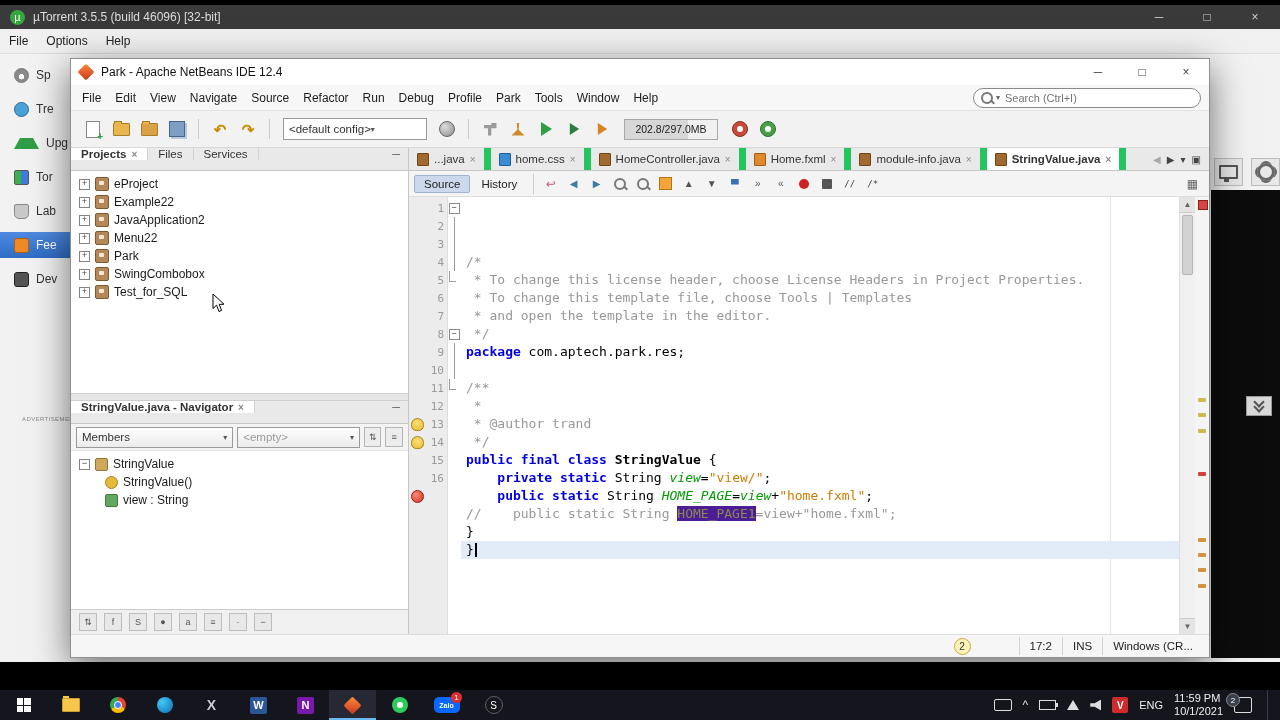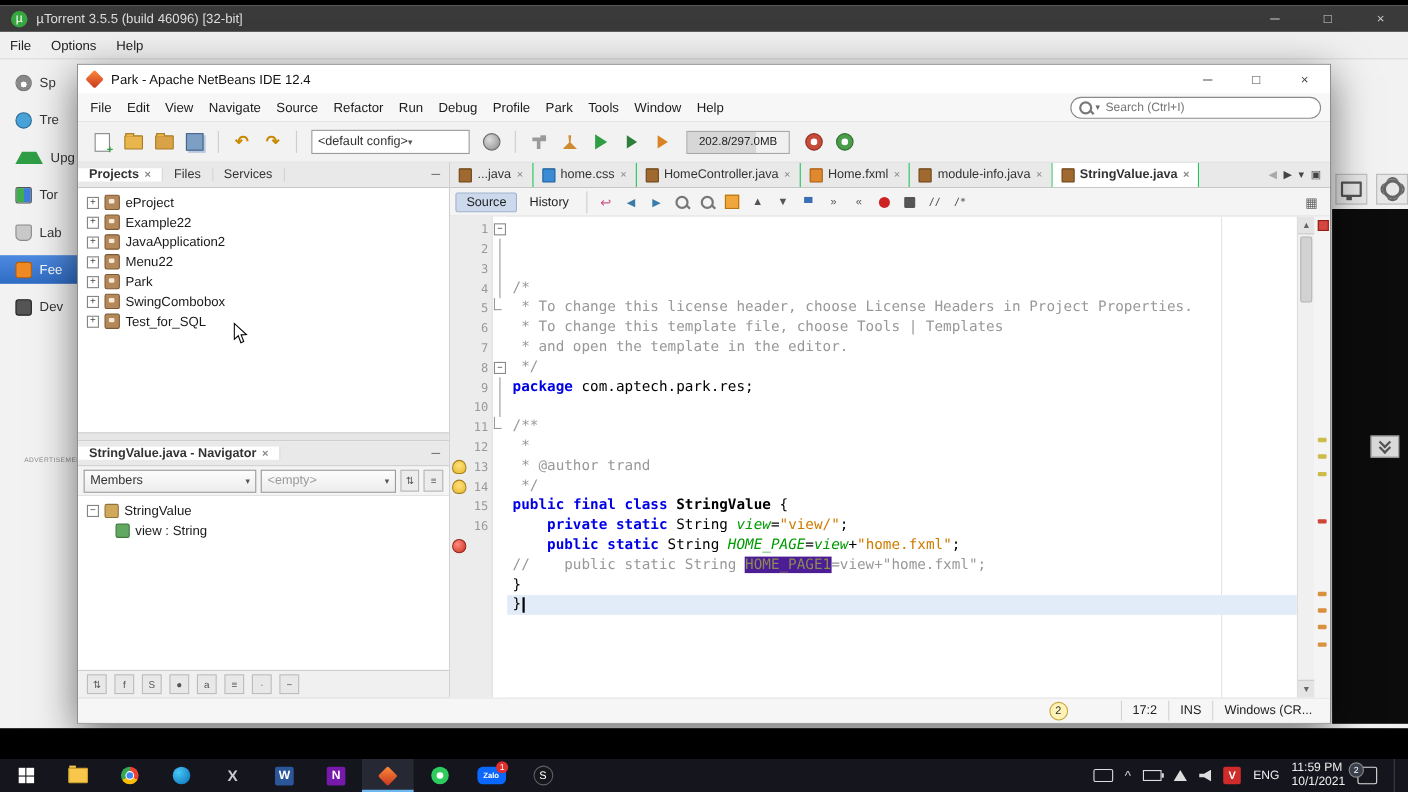--- a/index.html
+++ b/index.html
@@ -72,21 +72,21 @@
   .g-run{width:0;height:0;border-top:7px solid transparent;border-bottom:7px solid transparent;border-left:11px solid #2f9e44;}
   .g-run.dbg{border-left-color:#2d7d3c;transform:scale(.85);}
   .g-run.prof{border-left-color:#d98324;transform:scale(.85);}
   .mem{min-width:92px;height:19px;border:1px solid #a8a8a8;background:linear-gradient(to right,#d7d7d7 68%,#f0f0f0 68%);font-size:10.5px;color:#222;display:flex;align-items:center;justify-content:center;margin:0 6px;}
   .g-gc{width:14px;height:14px;border-radius:50%;background:#c74a3a;border:1px solid #8f2f22;position:relative;}
   .g-gc::after{content:'';position:absolute;inset:4px;border-radius:50%;background:#fff;}
   .g-gc.green{background:#4a9e4a;border-color:#2d6e2d;}
   
   .nb-main{flex:1;display:flex;min-height:0;background:#fff;}
   .nb-left{width:337px;flex:0 0 337px;display:flex;flex-direction:column;border-right:1px solid #c6c6c6;background:#fff;}
-  .panel-tabs{height:22px;background:#e9e9e9;border-bottom:1px solid #c6c6c6;display:flex;align-items:center;font-size:11.5px;color:#333;}
+  .panel-tabs{height:22px;background:#e9e9e9;border-bottom:1px solid #c6c6c6;display:flex;align-items:flex-start;font-size:11.5px;color:#333;}
   .ltab{display:flex;align-items:center;gap:5px;padding:0 10px;border-right:1px solid #d2d2d2;}
   .ltab.active{background:#fff;font-weight:bold;}
   .tab-close{color:#888;font-size:10px;}
   .panel-min{margin-left:auto;padding:0 8px;color:#555;display:flex;align-items:center;font-size:11px;}
   .nb-projects{height:218px;overflow:hidden;background:#fff;padding-top:4px;}
   .tree-row{height:18px;display:flex;align-items:center;gap:5px;padding-left:8px;font-size:12px;color:#1a1a1a;}
   .exp{width:9px;height:9px;border:1px solid #848484;background:#fff;font-size:9px;line-height:7px;text-align:center;color:#444;flex:0 0 9px;}
   .pi{width:12px;height:12px;background:#b5885a;border:1px solid #7d5a34;border-radius:2px;position:relative;flex:0 0 12px;}
   .pi::after{content:'';position:absolute;left:3px;top:3px;width:5px;height:4px;background:#f4e8d8;border-radius:1px;}
   .nb-splitter{height:6px;background:#e6e6e6;border-top:1px solid #cfcfcf;border-bottom:1px solid #cfcfcf;}
@@ -100,21 +100,21 @@
   .ni{width:11px;height:11px;border-radius:2px;flex:0 0 11px;}
   .ni-class{background:#cfa85c;border:1px solid #8f7438;}
   .ni-constructor{background:#e8b83a;border:1px solid #a8821c;border-radius:50%;}
   .ni-static-field{background:#5b87c0;border:1px solid #3a5f8f;}
   .ni-field{background:#62a862;border:1px solid #3f7a3f;}
   .nav-bottom{height:24px;border-top:1px solid #ccc;background:#f0f0f0;display:flex;align-items:center;gap:7px;padding:0 8px;}
   .nbot{width:16px;height:16px;border:1px solid #bdbdbd;background:#e8e8e8;color:#555;font-size:9px;display:flex;align-items:center;justify-content:center;}
   
   .nb-ed{flex:1;display:flex;flex-direction:column;min-width:0;}
   .ed-tabs{height:22px;background:#e9e9e9;border-bottom:1px solid #c6c6c6;display:flex;align-items:stretch;font-size:11.5px;color:#333;overflow:hidden;}
-  .ed-tab{display:flex;align-items:center;gap:5px;padding:0 8px;border-right:1px solid #22c55e;white-space:nowrap;}
+  .ed-tab{display:flex;align-items:center;gap:5px;padding:0 8px;border-right:7px solid #22c55e;white-space:nowrap;}
   .ed-tab.active{background:#fff;font-weight:bold;}
   .fic{width:10px;height:11px;border-radius:1px;flex:0 0 10px;}
   .fic-java{background:#a0692f;border:1px solid #6d4517;}
   .fic-css{background:#3b8bd4;border:1px solid #1f5e96;}
   .fic-fxml{background:#e0882e;border:1px solid #a85c12;}
   .ed-tab-controls{margin-left:auto;display:flex;align-items:center;gap:6px;padding:0 8px;color:#444;font-size:10px;}
   .ed-tab-controls .dis{color:#aaa;}
   .ed-toolbar{height:25px;background:#f4f4f4;border-bottom:1px solid #ddd;display:flex;align-items:center;padding:0 5px;gap:2px;font-size:11.5px;}
   .src-btn{padding:2px 9px;background:#ccd9ec;border:1px solid #9fb3cc;border-radius:2px;color:#222;}
   .hist-btn{padding:2px 9px;color:#222;}
@@ -441,20 +441,24 @@
             <span class="mini-btn">⇅</span>
             <span class="mini-btn">≡</span>
           </div>
           <div class="nav-tree" id="nav-tree">
               <div class="tree-row">
                 <span class="exp">−</span>
                 <span class="ni ni-class"></span>
                 <span>StringValue</span>
               </div>
               <div class="tree-row" style="padding-left: 34px;">
+                <span class="ni ni-constructor"></span>
+                <span>StringValue()</span>
+              </div>
+              <div class="tree-row" style="padding-left: 34px;">
                 <span class="ni ni-field"></span>
                 <span>view : String</span>
               </div>
             </div>
           <div class="nav-bottom" id="nav-bottom">
               <span class="nbot">⇅</span>
               <span class="nbot">f</span>
               <span class="nbot">S</span>
               <span class="nbot">●</span>
               <span class="nbot">a</span>

